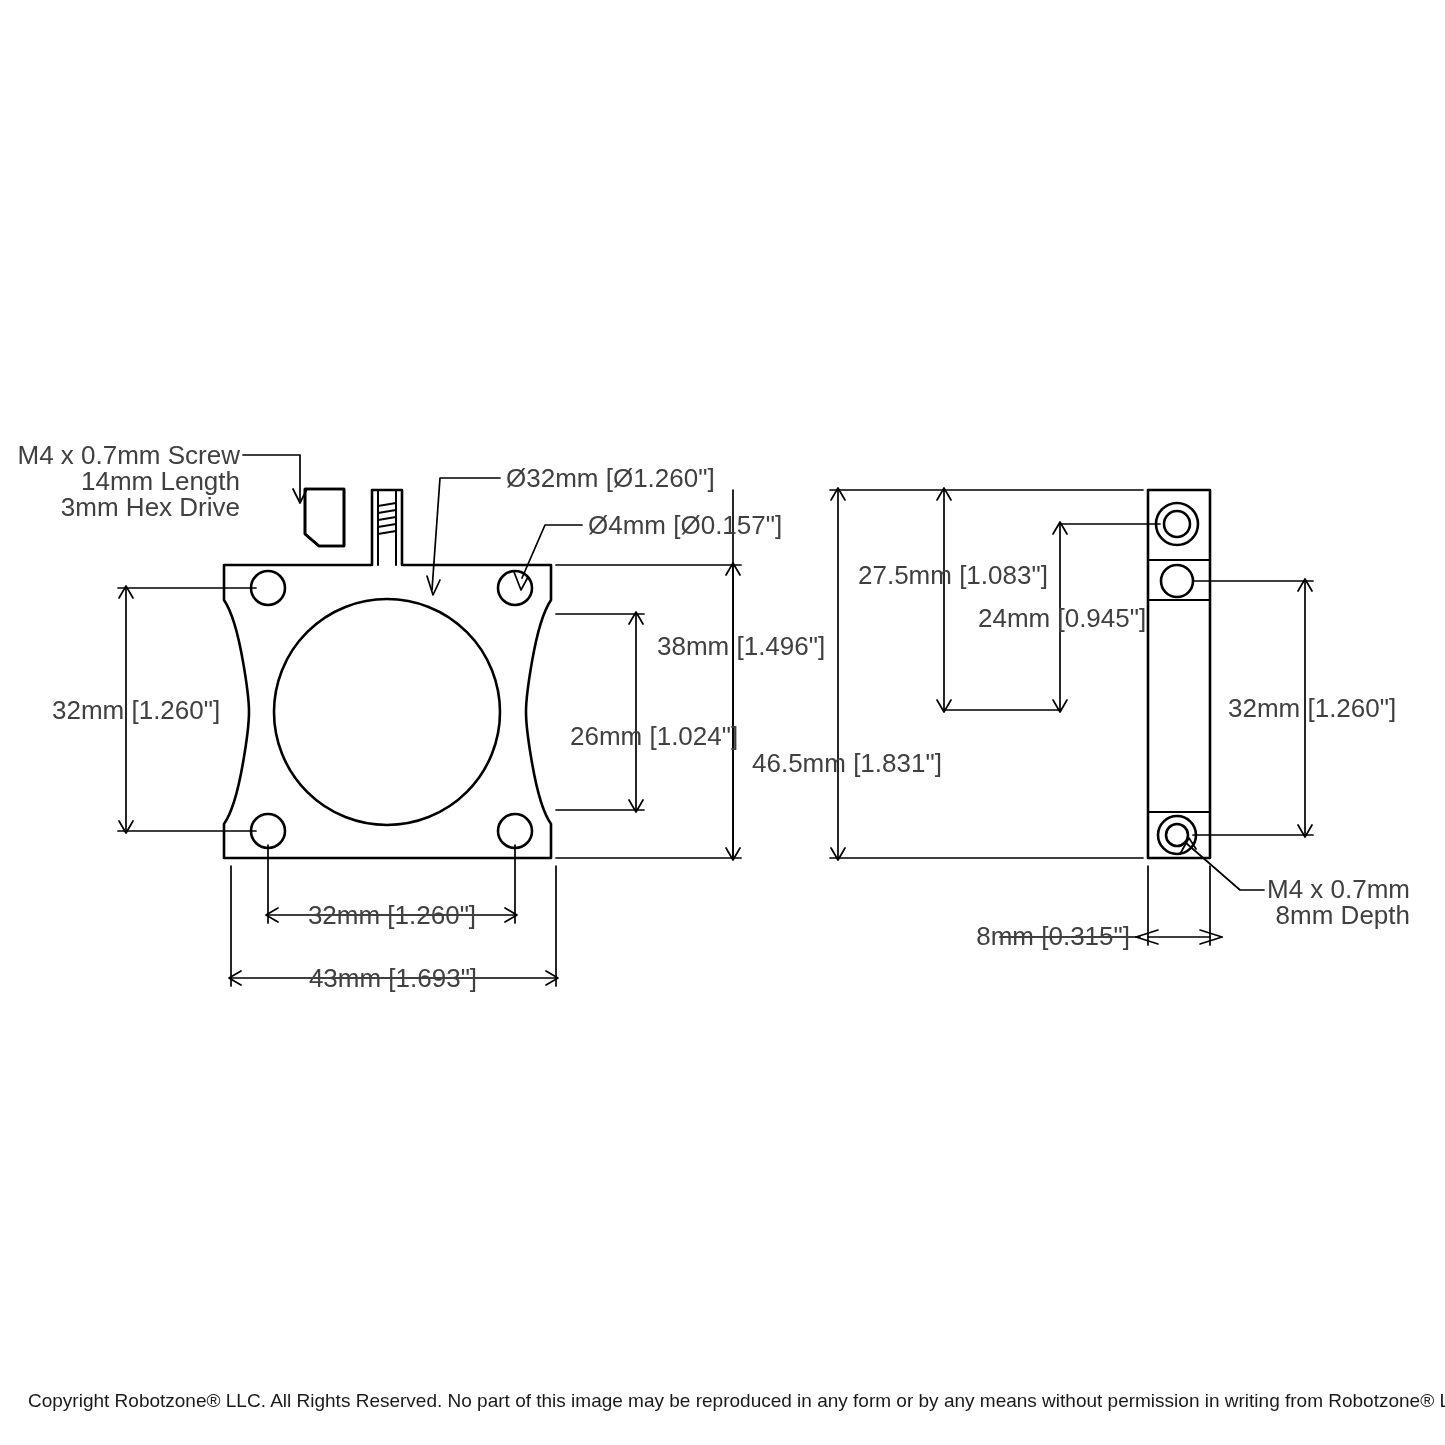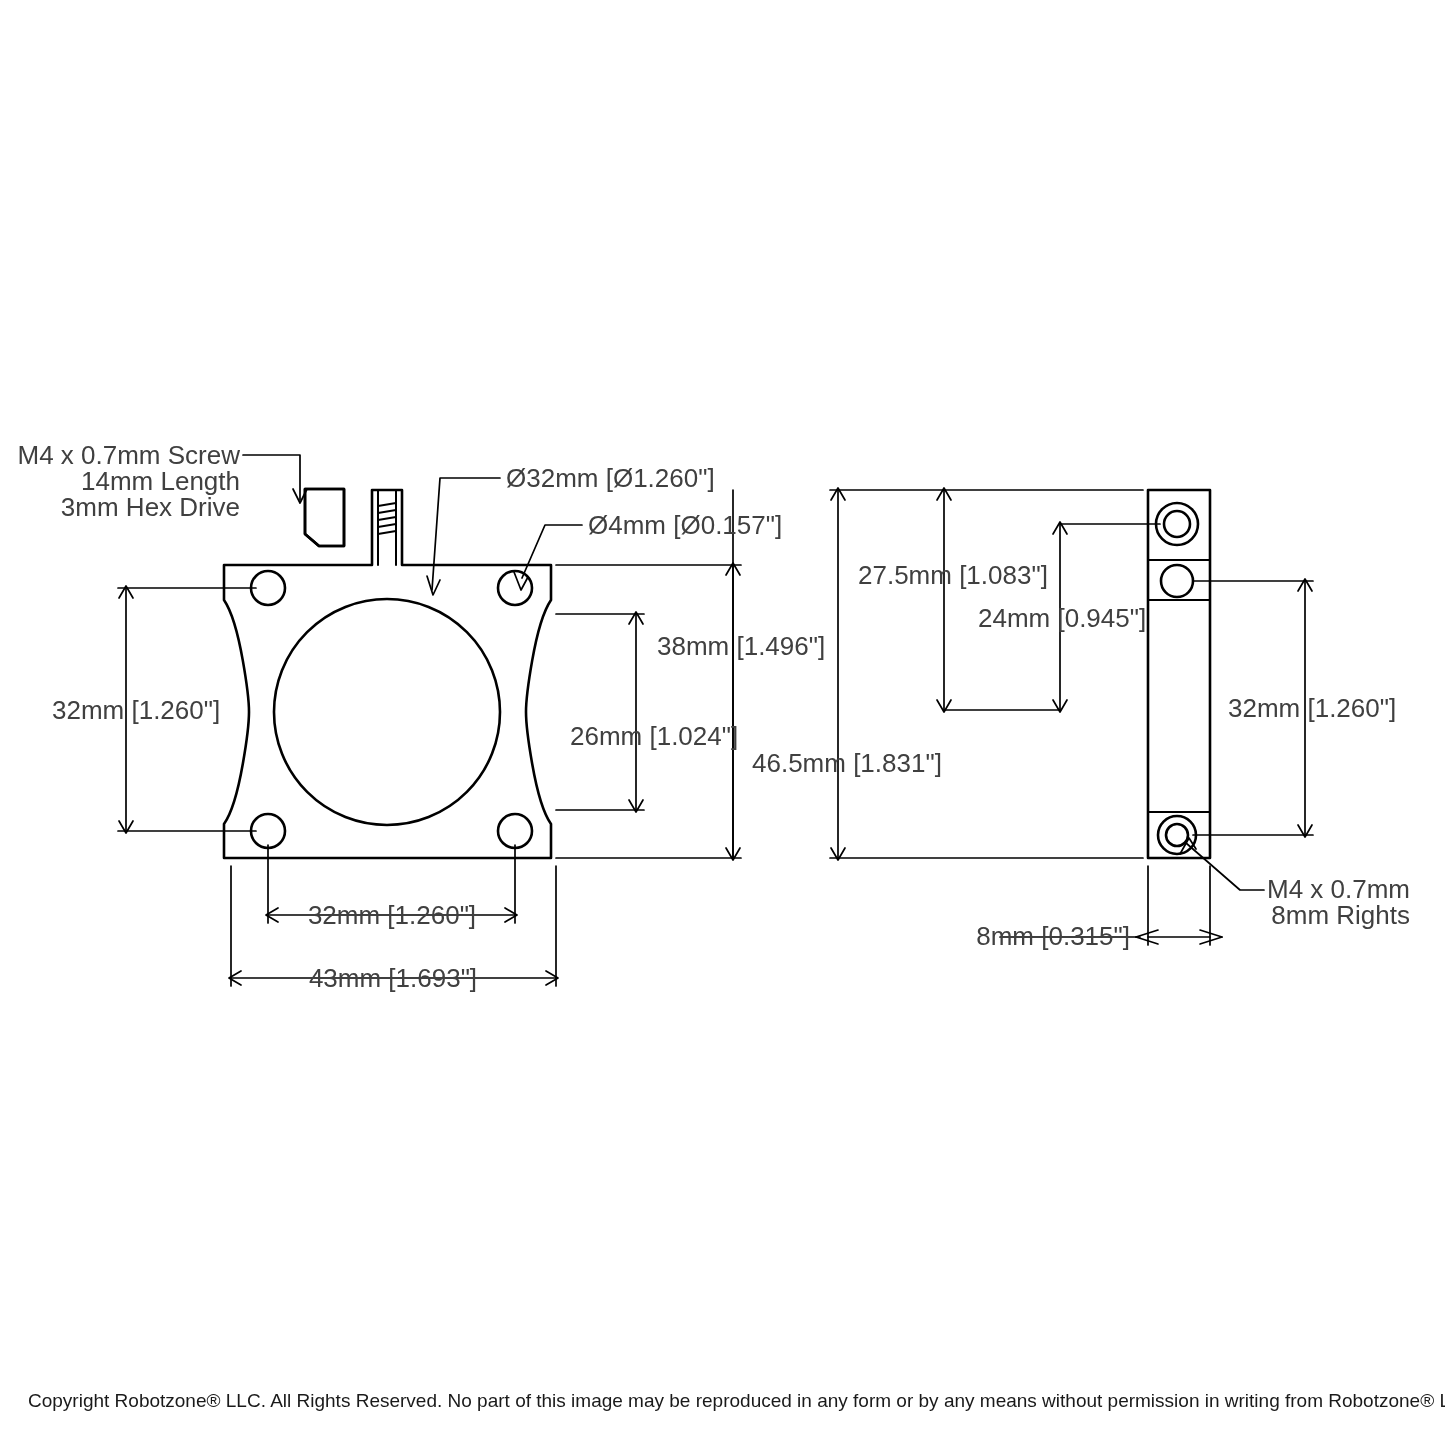--- a/index.html
+++ b/index.html
@@ -219,17 +219,17 @@
 
   <div class="lbl" style="left: 858px; top: 562px;">27.5mm [1.083"]</div>
 
   <div class="lbl" style="left: 978px; top: 605px;">24mm [0.945"]</div>
 
   <div class="lbl" style="left: 1228px; top: 695px;">32mm [1.260"]</div>
 
   <div class="lbl right" style="left: 940px; top: 923px; width: 190px;">8mm [0.315"]</div>
 
   <div class="lbl right" style="left: 1130px; top: 876px; width: 280px;">M4 x 0.7mm
-8mm Rights</div>
+8mm Depth</div>
 
   <div id="copyright">Copyright Robotzone® LLC.  All Rights Reserved. No part of this image may be reproduced in any form or by any means without permission in writing from Robotzone® LLC.</div>
 
 </div>
 
 </body></html>

